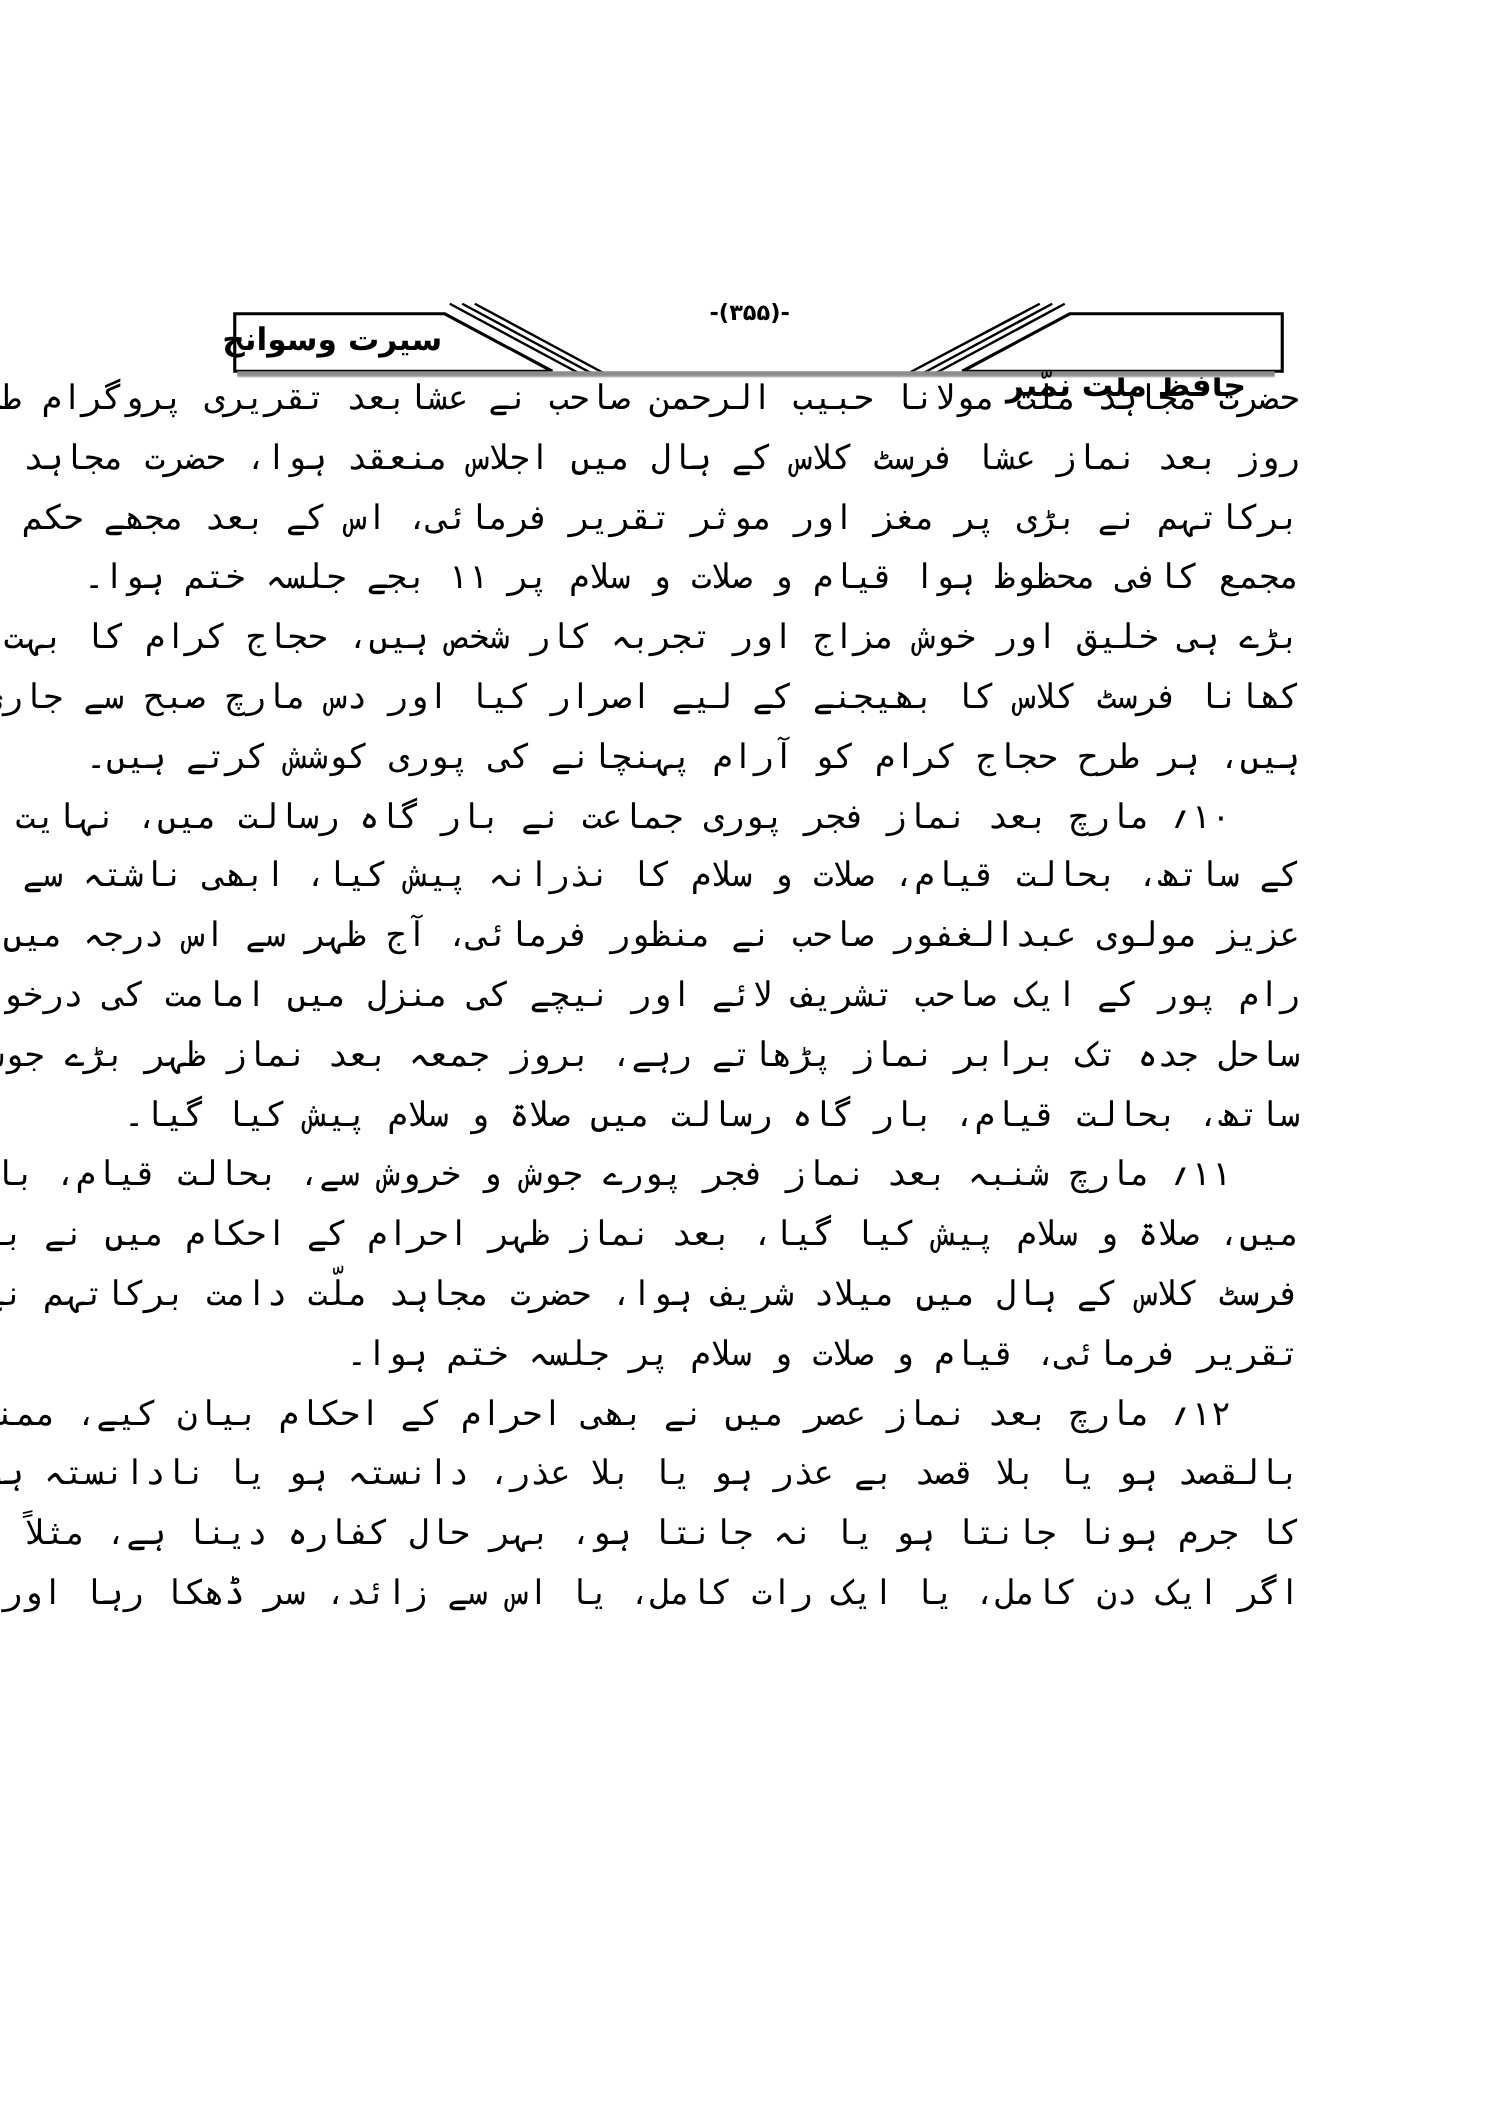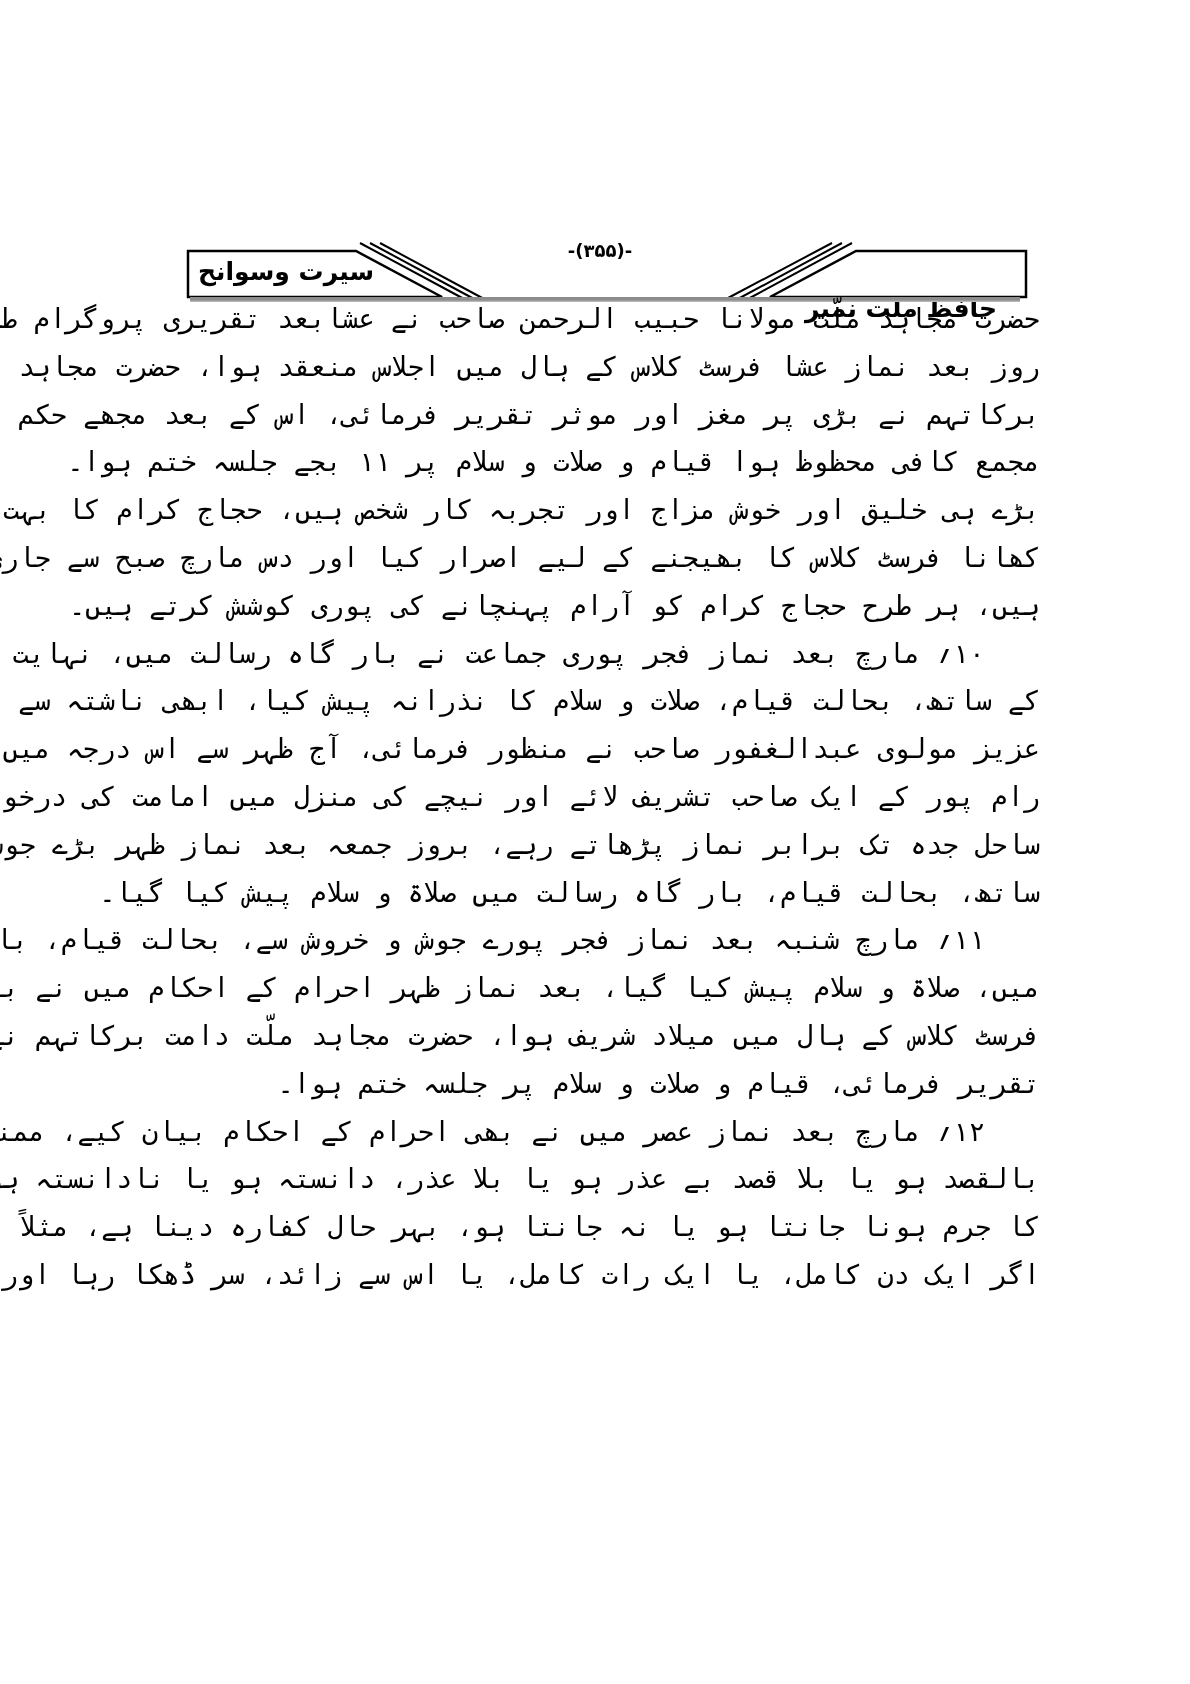--- a/index.html
+++ b/index.html
@@ -15,21 +15,21 @@
   .hdr-box{position:absolute;width:300px;height:64px;}
   .hdr-left{left:186px;top:241px;}
   .hdr-right{left:728px;top:241px;}
   .hdr-box svg{position:absolute;left:0;top:0;}
   .hdr-label{
     position:absolute;
     font-size:25px;font-weight:bold;color:#000;
     direction:rtl;white-space:nowrap;
     font-family:"DejaVu Sans", sans-serif;
   }
-  .hdr-left .hdr-label{left:28px;top:16px;width:160px;text-align:right;}
+  .hdr-left .hdr-label{left:8px;top:16px;width:160px;text-align:right;}
   .hdr-right .hdr-label{left:68px;top:16px;width:210px;text-align:center;margin-top:37px;}
   .hdr-num{
     position:absolute;left:535px;top:240px;width:130px;
     text-align:center;font-size:18px;font-weight:bold;color:#000;
     direction:ltr;
     font-family:"DejaVu Sans", sans-serif;
   }
   .hdr-shadow{
     position:absolute;left:190px;top:297px;width:830px;height:5px;
     background:linear-gradient(#8c8c8c,#8c8c8c 60%,#c6c6c6);

